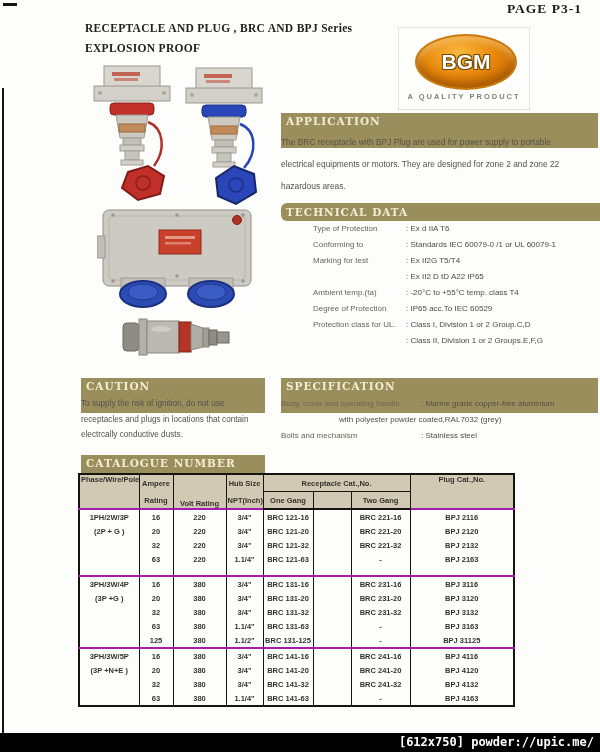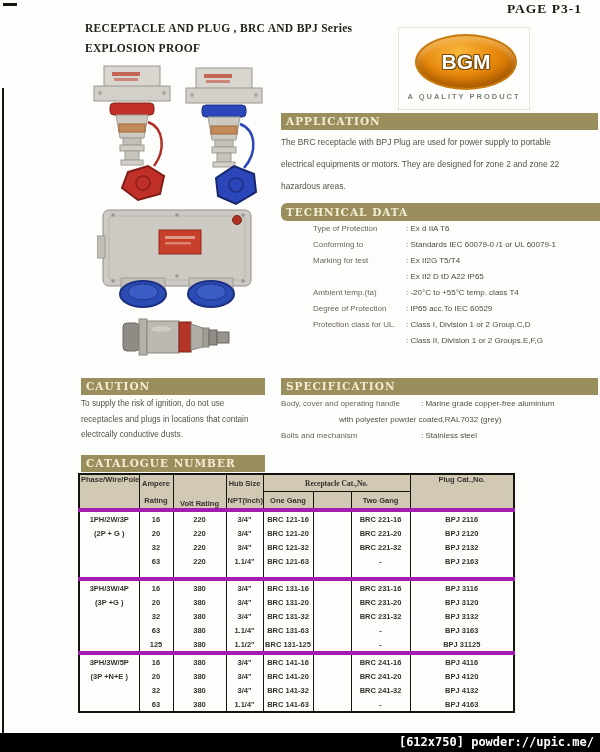--- a/index.html
+++ b/index.html
@@ -20,21 +20,21 @@
   .logo-oval{position:absolute;left:16px;top:6px;width:98px;height:52px;border-radius:50%;
     background:radial-gradient(ellipse at 42% 32%, #f8b83e 0%, #e8890c 45%, #c56a00 80%, #a35600 100%);
     border:2px solid #c97c0e;display:flex;align-items:center;justify-content:center;
     box-shadow:inset 0 -6px 10px rgba(120,60,0,.45), inset 0 4px 6px rgba(255,230,170,.5);}
   .logo-text{font:bold 21px "Liberation Sans",sans-serif;color:#ffffff;
     text-shadow:0 0 1px #5c3a00,1px 1px 0 #7a4c00,-1px -1px 0 #7a4c00,1px -1px 0 #7a4c00,-1px 1px 0 #7a4c00;}
   .logo-tagline{position:absolute;left:0;right:0;top:64px;text-align:center;
     font:bold 7.5px "Liberation Sans",sans-serif;letter-spacing:2px;color:#80807a;}
   
   .sec-head{background:#9a8f5c;color:#f2ecd2;font:bold 10.5px "DejaVu Serif",serif;
-    letter-spacing:1px;height:17px;line-height:17px;padding-left:5px;box-sizing:border-box;}
+    letter-spacing:1px;height:35px;line-height:17px;padding-left:5px;box-sizing:border-box;}
   .app-head{left:281px;top:113px;width:317px;}
   .tech-head{left:281px;top:203px;width:333px;height:18px;line-height:18px;border-radius:6px;}
   .caution-head{left:81px;top:378px;width:184px;}
   .spec-head{left:281px;top:378px;width:317px;}
   .cat-head{left:81px;top:455px;width:184px;}
   
   .app-text{left:281px;top:131px;width:317px;font:8.4px "Liberation Sans",sans-serif;color:#55514a;}
   .app-text .line{line-height:22px;white-space:nowrap;}
   .tech-rows{left:281px;top:221px;width:319px;font:8px "Liberation Sans",sans-serif;color:#534e43;margin-left:32px;}
   .tech-rows .row{line-height:16px;white-space:nowrap;}
@@ -47,21 +47,21 @@
   .spec-rows .lab{display:inline-block;width:140px;color:#6b6455;}
   .spec-rows .indent{padding-left:58px;}
   
   .cat-table-wrap{left:78px;top:473px;}
   table.cat{border-collapse:collapse;table-layout:fixed;width:435px;
     font:bold 7.5px "Liberation Sans",sans-serif;color:#34322c;border:2px solid #15140f;}
   table.cat th{background:#d2c9b4;border:1.5px solid #15140f;padding:0 1px;text-align:center;overflow:hidden;}
   table.cat thead tr:last-child th{border-bottom:2px solid #15140f;height:16px;}
   table.cat td{border-left:1.5px solid #15140f;border-right:1.5px solid #15140f;border-top:none;border-bottom:none;
     padding:0;text-align:center;white-space:nowrap;overflow:hidden;height:14px;}
-  table.cat tr.group-start td{border-top:4px solid #a21caf;}
+  table.cat tr.group-start td{border-top:2px solid #a21caf;}
   table.cat tr.spacer td{height:9px;}
   th.v-top{vertical-align:top;padding-top:2px;}
   th.v-bot{vertical-align:bottom;padding-bottom:2px;}
   .th-stack{display:flex;flex-direction:column;justify-content:space-between;height:30px;padding:2px 0;box-sizing:border-box;}
   
   .bottom-bar{left:0;top:733px;width:600px;height:19px;background:#000;color:#fff;
     font:bold 12px "DejaVu Sans Mono",monospace;text-align:right;line-height:19px;padding-right:6px;box-sizing:border-box;}
   
   .photo1{left:90px;top:64px;}
   .photo2{left:97px;top:206px;}
@@ -213,21 +213,21 @@
             <span>Rating</span>
           </div>
         </th>
         <th rowspan="2" class="v-bot">Volt Rating</th>
         <th rowspan="2">
           <div class="th-stack">
             <span>Hub Size</span>
             <span>NPT(Inch)</span>
           </div>
         </th>
-        <th colspan="3" style="height:16px;font-family:Liberation Serif, serif;">Receptacle Cat.,No.</th>
+        <th colspan="3" style="height:16px;">Receptacle Cat.,No.</th>
         <th rowspan="2" class="v-top">Plug Cat.,No.</th>
       </tr>
       <tr>
         <th>One Gang</th>
         <th></th>
         <th>Two Gang</th>
       </tr>
     </thead>
     <tbody>
         <tr class="group-start">

